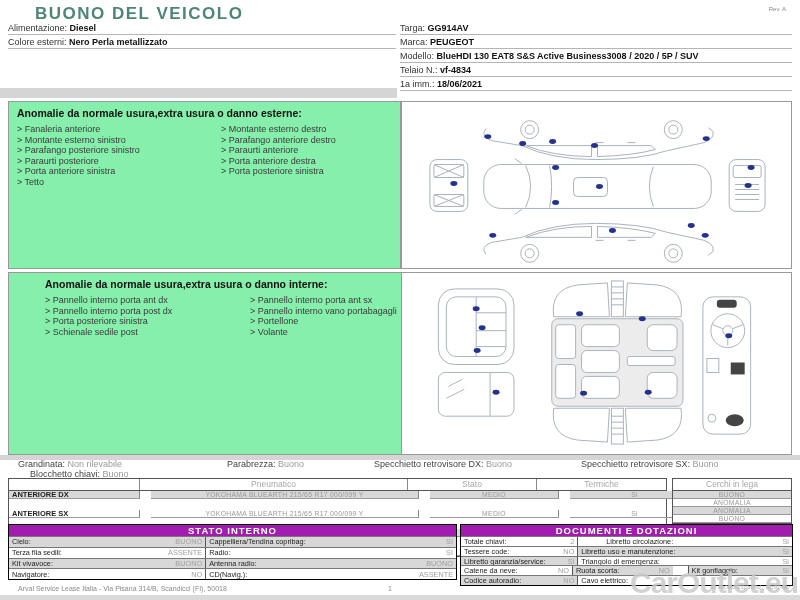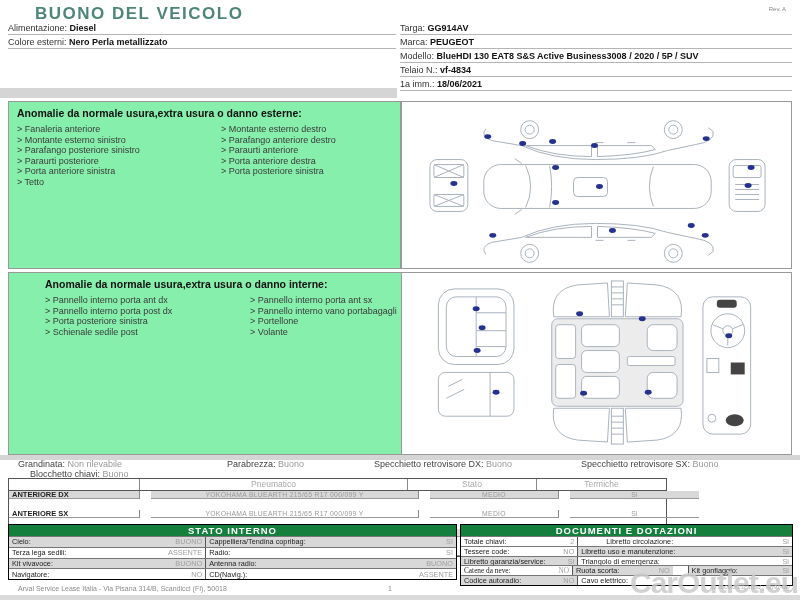--- a/index.html
+++ b/index.html
@@ -59,21 +59,21 @@
       border-bottom:1px solid #999;white-space:nowrap;}
   #cerchi-main .tg{border-right:none;}
   .t-pos{font-weight:bold;font-size:7.5px;color:#222;padding-left:3px;}
   .t-val{color:#999;text-align:center;letter-spacing:.3px;}
   .shade{background:#d8d8d8;}
 
   
   .kvtable{position:absolute;border:1px solid #000;box-sizing:border-box;background:#fff;}
   #stato-table{left:8px;top:524px;width:449px;}
   #doc-table{left:460px;top:524px;width:333px;}
-  .kvhead{height:11px;background:#15803d;color:#fff;font-weight:bold;font-size:9.5px;
+  .kvhead{height:11px;background:#a21caf;color:#fff;font-weight:bold;font-size:9.5px;
           text-align:center;line-height:11px;letter-spacing:1px;}
   .kv-row{display:flex;align-items:stretch;border-top:1px solid #777;}
   #stato-table .kv-row{height:9.8px;}
   #doc-table .kv-row{height:8.8px;}
   .kv-cell{display:flex;justify-content:space-between;align-items:center;
            box-sizing:border-box;padding:0 3px;overflow:hidden;white-space:nowrap;}
   .kv-cell + .kv-cell{border-left:1px solid #555;}
   .kv-cell .lbl{color:#222;font-size:7.3px;}
   .kv-cell .val{color:#a0a0a0;font-size:7.3px;padding-left:4px;}
 
@@ -293,37 +293,48 @@
         <div class="tg t-pos shade">POSTERIORE DX</div>
         <div class="tg t-val shade">YOKOHAMA BLUEARTH  215/65 R17 000/099 Y</div>
         <div class="tg t-val shade">MEDIO</div>
         <div class="tg t-val shade">Si</div>
         <div class="tg t-pos">POSTERIORE SX</div>
         <div class="tg t-val">YOKOHAMA BLUEARTH  215/65 R17 000/099 Y</div>
         <div class="tg t-val">MEDIO</div>
         <div class="tg t-val">Si</div>
       </div>
   </div>
+  <div class="ttable" id="cerchi-table">
+    <div class="thead" id="cerchi-head">
+      <div class="th">Cerchi in lega</div>
+    </div>
+    <div class="tbody" id="cerchi-main">
+        <div class="tg t-val shade">BUONO</div>
+        <div class="tg t-val">ANOMALIA</div>
+        <div class="tg t-val shade">ANOMALIA</div>
+        <div class="tg t-val">BUONO</div>
+      </div>
+  </div>
 
   <div class="kvtable" id="stato-table">
     <div class="kvhead">STATO INTERNO</div>
     <div id="stato-rows">
         <div class="kv-row">
           <div class="kv-cell shade" style="width: 197px;">
             <span class="lbl">Cielo:</span>
             <span class="val">BUONO</span>
           </div>
           <div class="kv-cell shade" style="width: 252px;">
             <span class="lbl">Cappelliera/Tendina copribag:</span>
             <span class="val">SI</span>
           </div>
         </div>
         <div class="kv-row">
           <div class="kv-cell" style="width: 197px;">
-            <span class="lbl">Terza lega sedili:</span>
+            <span class="lbl">Terza fila sedili:</span>
             <span class="val">ASSENTE</span>
           </div>
           <div class="kv-cell" style="width: 252px;">
             <span class="lbl">Radio:</span>
             <span class="val">SI</span>
           </div>
         </div>
         <div class="kv-row">
           <div class="kv-cell shade" style="width: 197px;">
             <span class="lbl">Kit vivavoce:</span>
@@ -373,21 +384,21 @@
           <div class="kv-cell shade" style="width: 117px;">
             <span class="lbl">Libretto garanzia/service:</span>
             <span class="val">Si</span>
           </div>
           <div class="kv-cell" style="width: 216px;">
             <span class="lbl">Triangolo di emergenza:</span>
             <span class="val">Si</span>
           </div>
         </div>
         <div class="kv-row">
-          <div class="kv-cell" style="width: 117px; font-family: Liberation Serif, serif;">
+          <div class="kv-cell" style="width: 117px;">
             <span class="lbl">Catene da neve:</span>
             <span class="val">NO</span>
           </div>
           <div class="kv-cell shade" style="width: 106px;">
             <span class="lbl">Ruota scorta:</span>
             <span class="val">NO</span>
           </div>
           <div class="kv-cell shade" style="width: 110px; margin-left: 15px;">
             <span class="lbl">Kit gonfiaggio:</span>
             <span class="val">Si</span>

